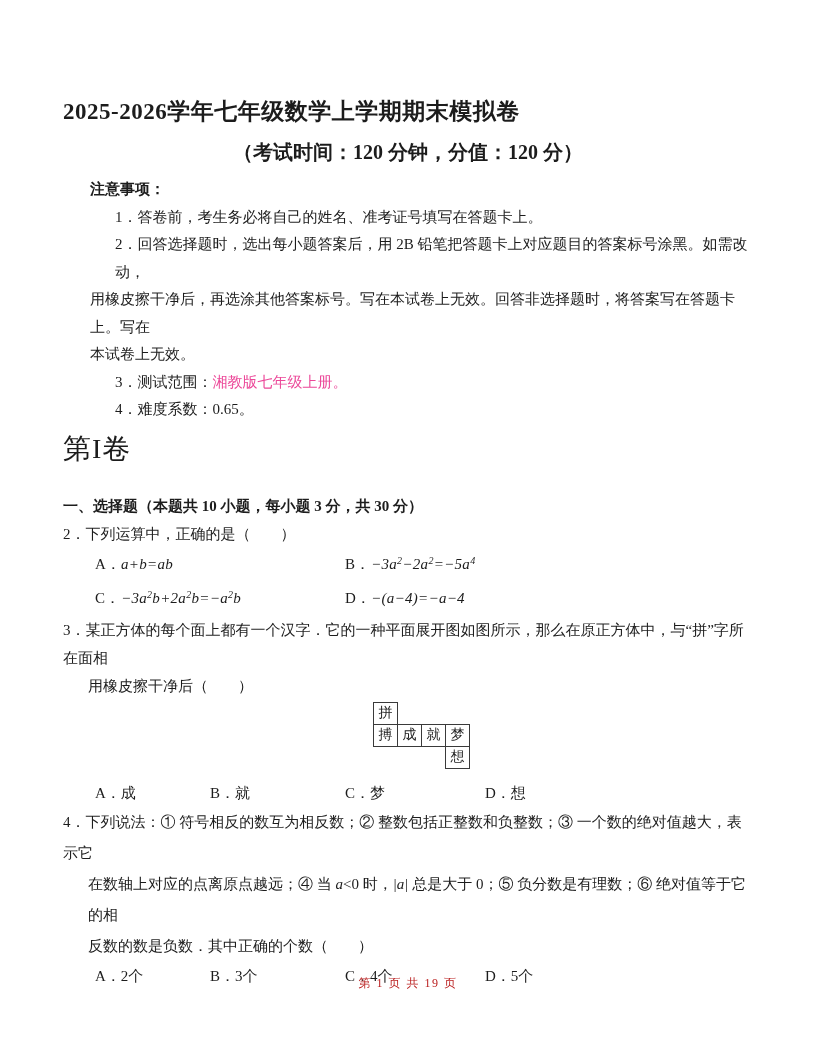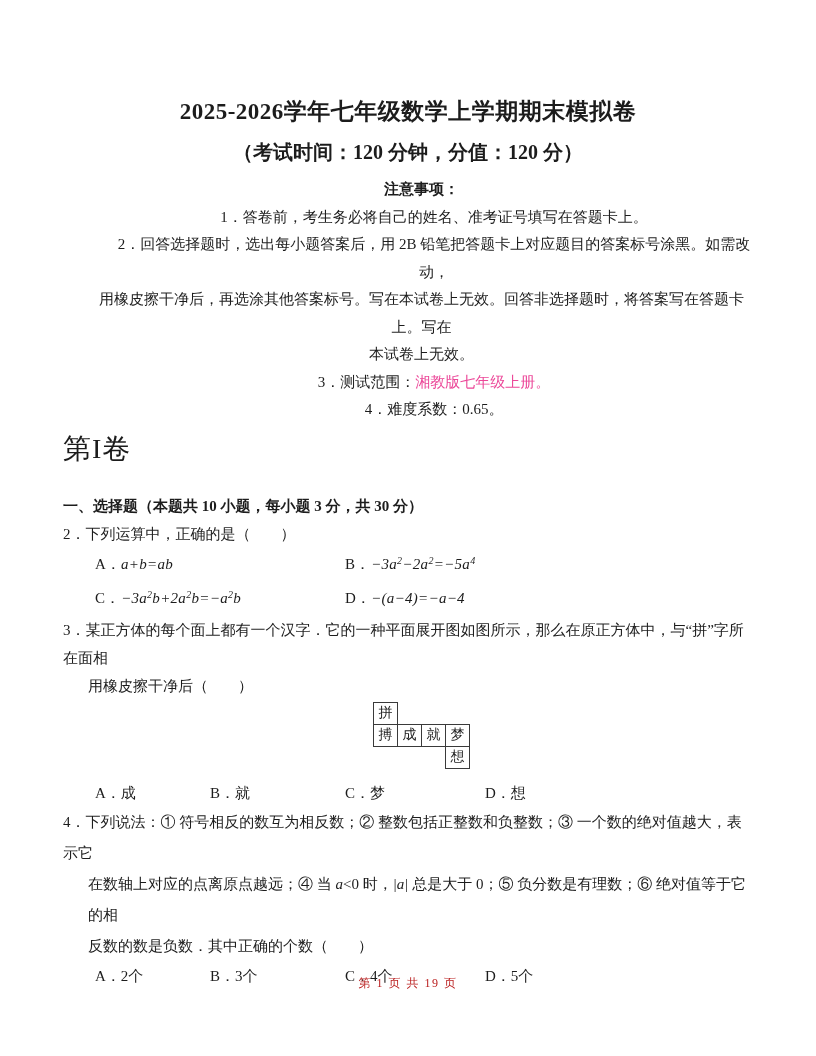--- a/index.html
+++ b/index.html
@@ -8,26 +8,26 @@
     width:816px;height:1056px;
     box-sizing:border-box;
     padding:94px 63px 0 63px;
     font-family:"Liberation Serif","DejaVu Serif",serif;
     color:#1c1c1c;
     font-size:15px;
     overflow:hidden;
     background:#fff;
   }
   .title{
-    text-align:center;font-weight:bold;font-size:23px;line-height:36px;letter-spacing:.5px;
+    text-align:left;font-weight:bold;font-size:23px;line-height:36px;letter-spacing:.5px;
   }
   .subtitle{
     text-align:center;font-weight:bold;font-size:20px;line-height:24px;margin-top:10px;
   }
-  .notes{margin:12px 0 0 27px;line-height:27.5px;text-align:center;}
+  .notes{margin:12px 0 0 27px;line-height:27.5px;}
   .notes .lbl{font-weight:bold;}
   .ind{padding-left:25px;}
   .red{color:#ec4899;}
   .part-heading{
     text-align:left;font-size:28px;line-height:42px;margin-top:4px;letter-spacing:1px;
   }
   .sec-heading{font-weight:bold;line-height:28px;margin-top:22px;}
   .q{line-height:28px;}
   .q .cont{padding-left:25px;}
   .opt-row{display:flex;padding-left:32px;line-height:28px;}

